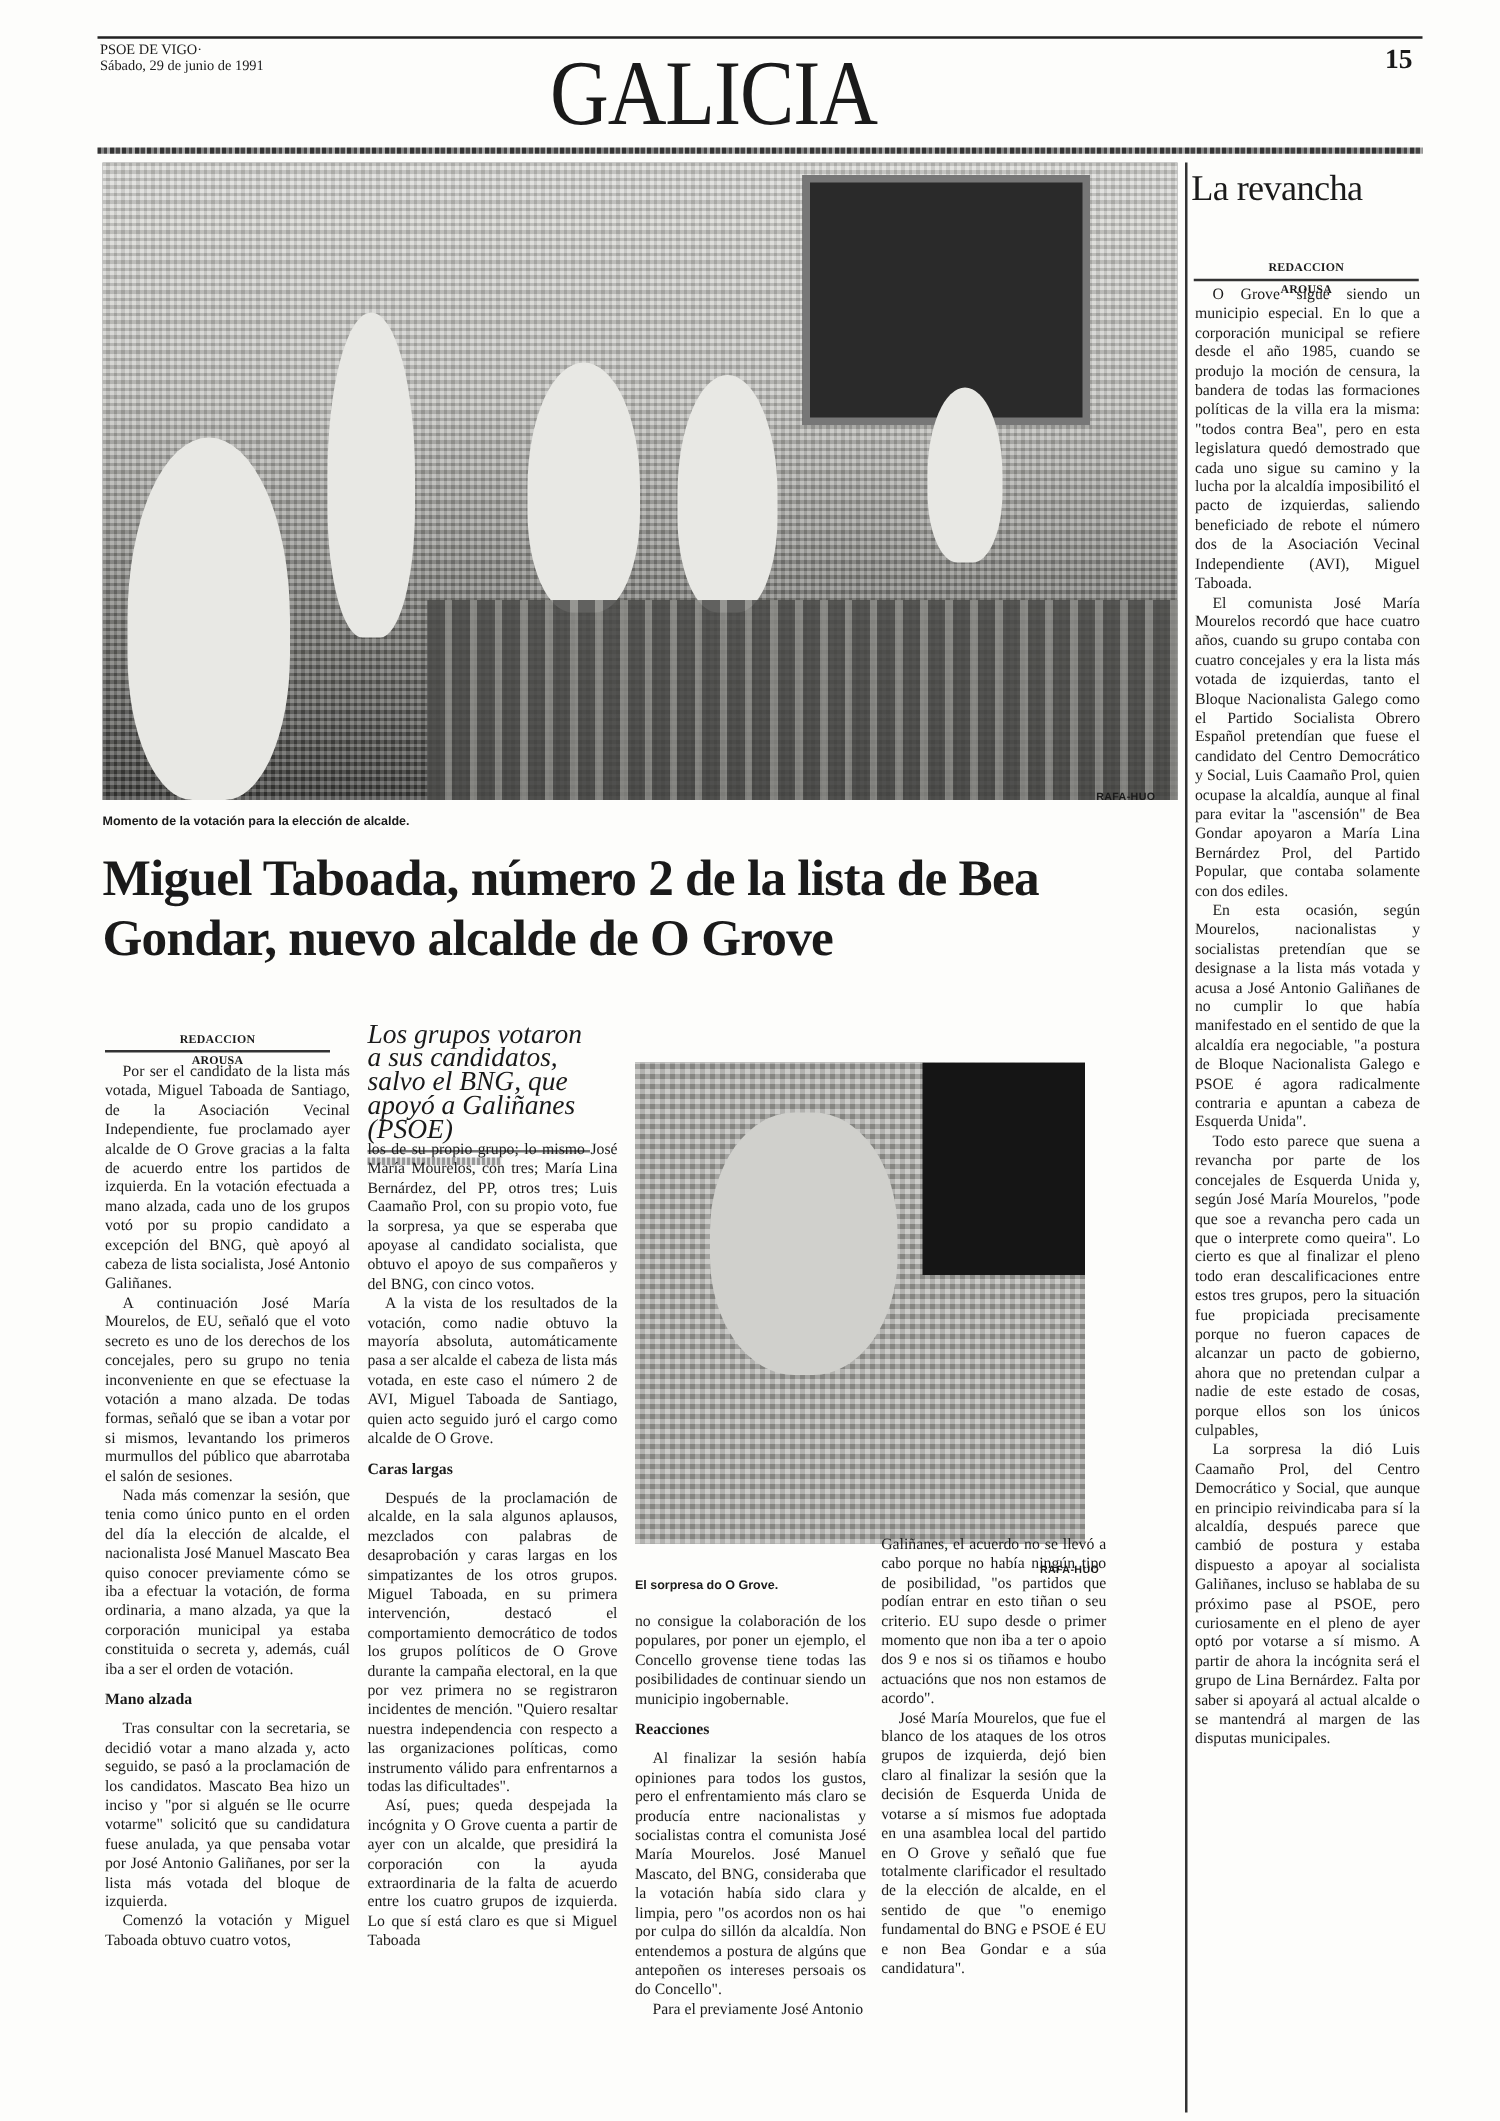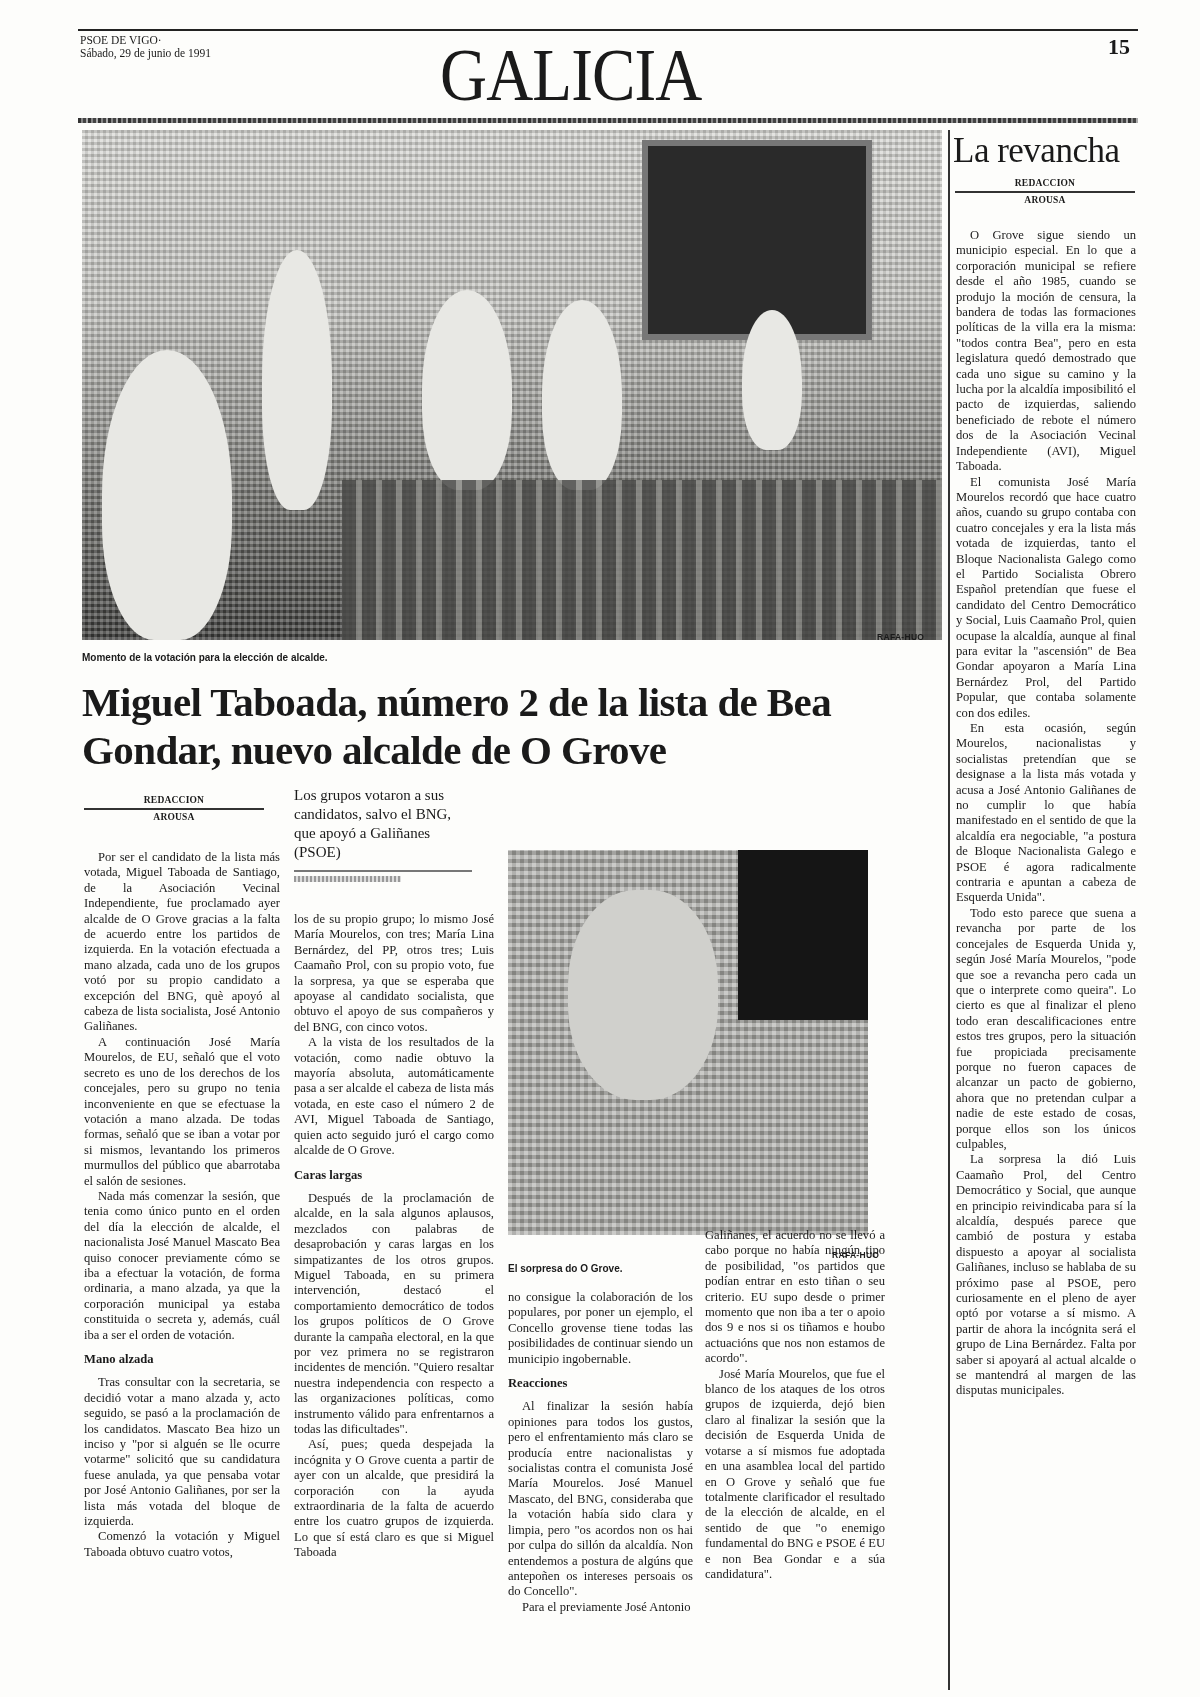--- a/index.html
+++ b/index.html
@@ -23,42 +23,42 @@
         linear-gradient(180deg, #d8d8d4 0%, #c4c4c0 35%, #9c9c98 55%, #6a6a66 75%, #3a3a38 100%); }
   .photo-main .frame { position: absolute; left: 560px; top: 10px; width: 230px; height: 200px; background: #2a2a2a; border: 6px solid #777; }
   .photo-main .table { position: absolute; left: 260px; top: 350px; width: 600px; height: 160px; background: repeating-linear-gradient(90deg,#4a4a48 0 14px,#8a8a86 14px 20px), #555; opacity: .85; }
   .photo-main .person { position: absolute; border-radius: 50% 50% 40% 40%; background: #e8e8e4; }
 
   .photo-credit { font-family: "Liberation Sans", sans-serif; font-size: 8.5px; font-weight: 700; letter-spacing: .3px; }
   .caption { font-family: Liberation Sans, sans-serif; font-weight: 700; font-size: 10px; }
 
   .headline { left: 82px; top: 678px; width: 860px; font-size: 41px; line-height: 48px; font-weight: 700; letter-spacing: -0.6px; }
 
-  .byline { text-align: center; font-size: 9.5px; font-weight: 700; letter-spacing: .2px; }
+  .byline { text-align: center; font-size: 9.5px; font-weight: 700; letter-spacing: .2px; margin-top: 32px; }
   .byline .rule { height: 1.5px; background: #333; margin: 3px 0 2px; }
 
   .col { font-size: 12.6px; line-height: 15.4px; text-align: justify; hyphens: auto; }
   .col p { text-indent: 14px; }
   .col h4 { font-size: 12.6px; font-weight: 700; margin: 9px 0 8px; text-indent: 0; }
 
-  .subhead { font-size: 15px; line-height: 19px; font-weight: 400; }
+  .subhead { font-style: italic; font-size: 22px; line-height: 19px; font-weight: 400; margin-top: 31px; }
   .subhead-rule { height: 2px; background: #777; margin-top: 8px; width: 100%; }
   .subhead-noise { height: 6px; margin-top: 4px; width: 60%; background: repeating-linear-gradient(90deg,#999 0 2px,#ddd 2px 4px); }
 
   .photo-second { left: 508px; top: 850px; width: 360px; height: 385px; }
   .photo-second .bg { position: absolute; inset: 0;
       background:
         repeating-linear-gradient(0deg, rgba(255,255,255,.25) 0 4px, rgba(0,0,0,.12) 4px 8px),
         repeating-linear-gradient(90deg, rgba(255,255,255,.2) 0 4px, rgba(0,0,0,.1) 4px 8px),
         #a8a8a4; }
   .photo-second .dark { position: absolute; left: 230px; top: 0; width: 130px; height: 170px; background: #151515; }
   .photo-second .face { position: absolute; left: 60px; top: 40px; width: 150px; height: 210px; border-radius: 45%; background: #d0d0cc; }
 
   .sidebar-rule { left: 948px; top: 130px; width: 1.5px; height: 1560px; background: #333; }
-  .sidebar-title { left: 953px; top: 136px; font-size: 35px; line-height: 30px; font-weight: 400; letter-spacing: -0.5px; }
+  .sidebar-title { left: 953px; top: 136px; font-size: 29px; line-height: 30px; font-weight: 400; letter-spacing: -0.5px; }
 </style>
 </head>
 <body>
 
 <div class="abs topline"></div>
 <div class="abs masthead-meta">
   <div>PSOE DE VIGO·</div>
   <div>Sábado, 29 de junio de 1991</div>
 </div>
 <div class="abs section-title">GALICIA</div>

